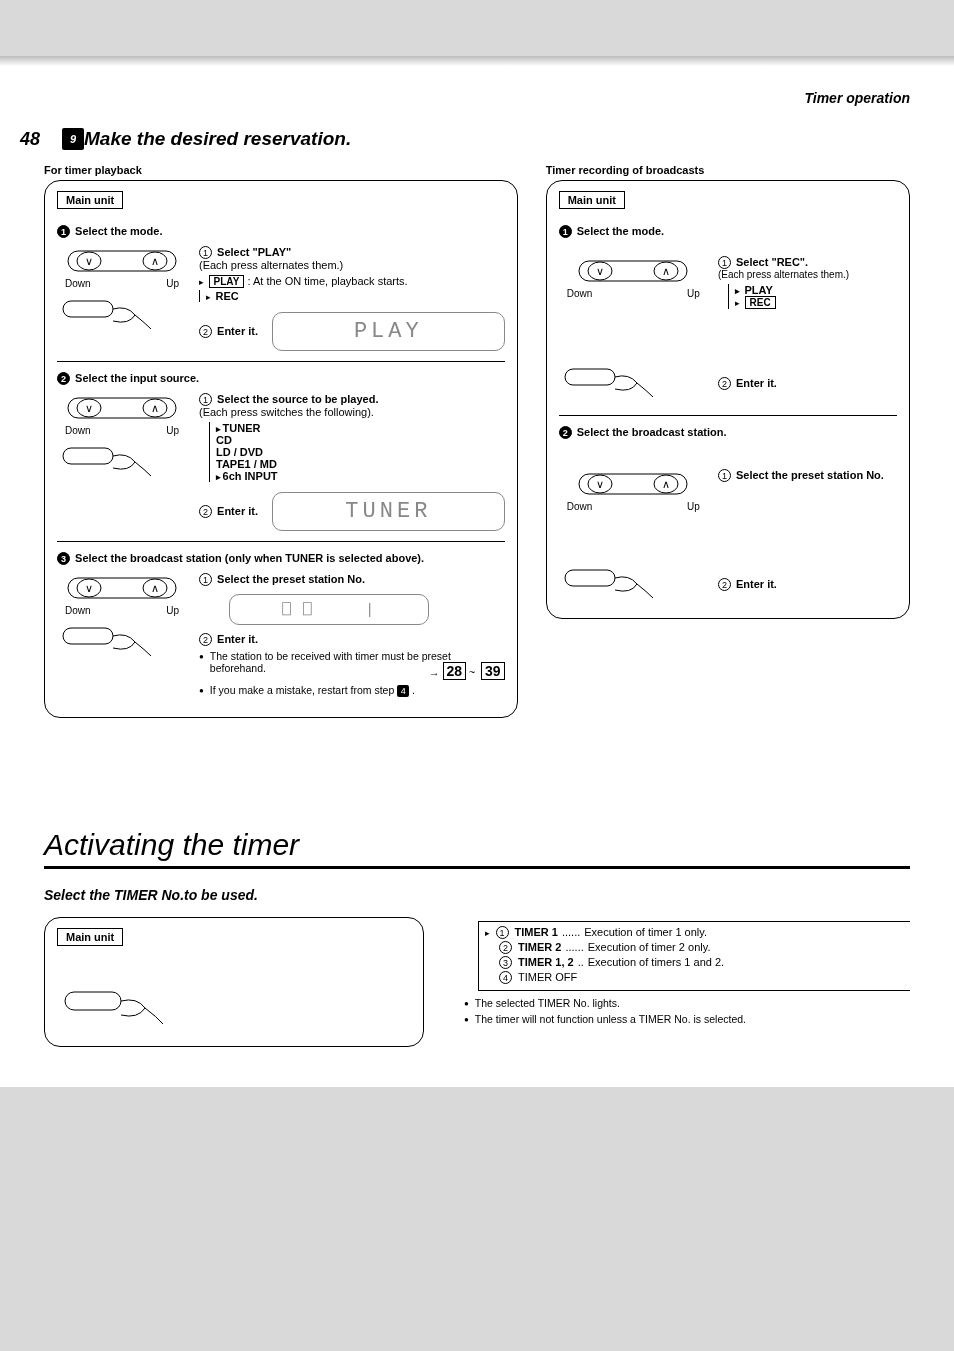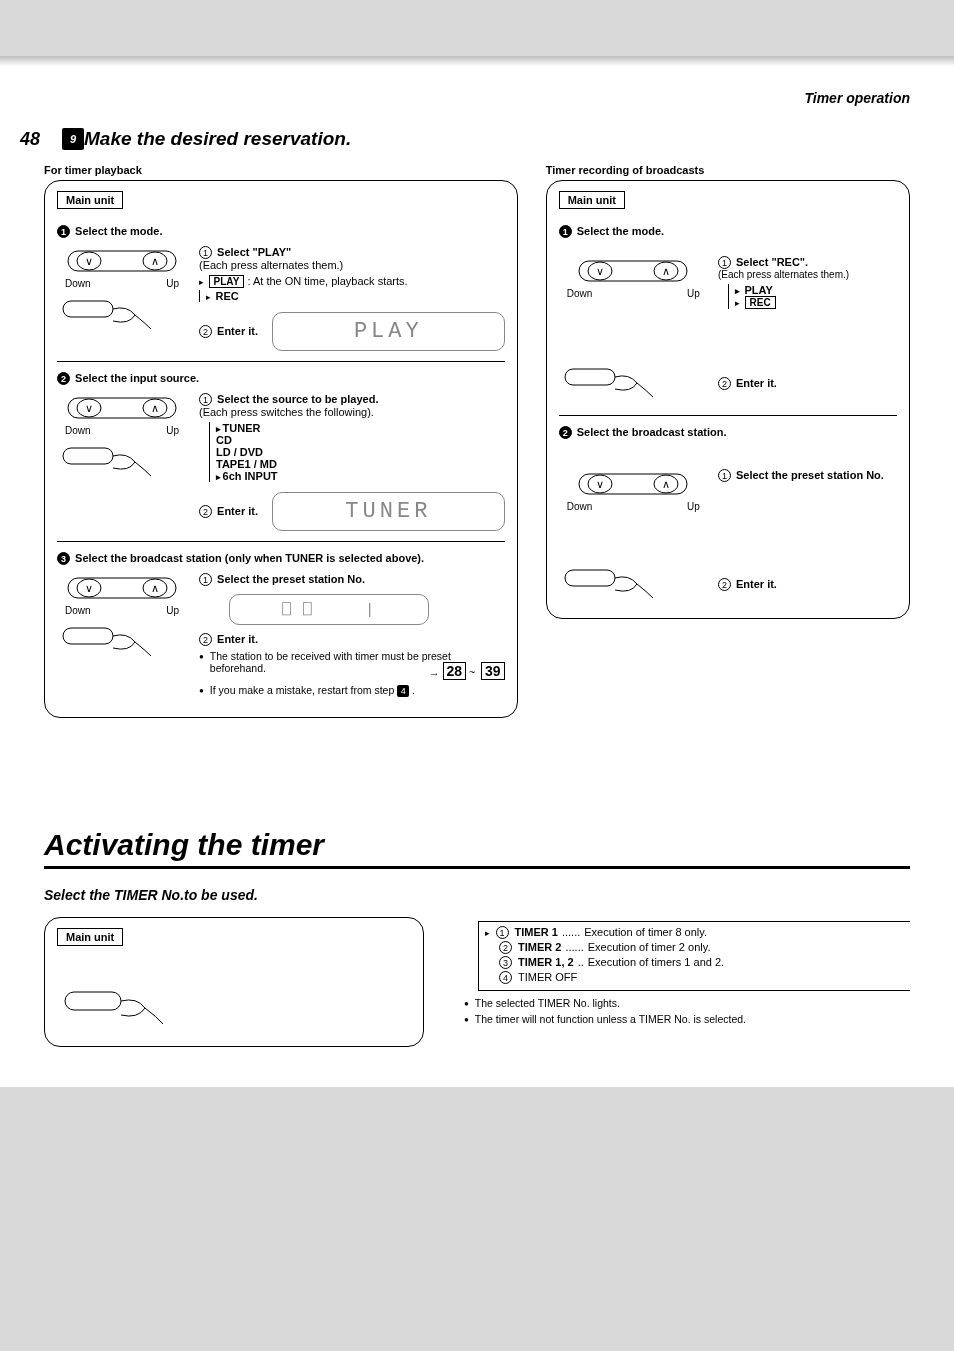--- a/index.html
+++ b/index.html
@@ -94,21 +94,21 @@
 
   .hand { margin-top:4px; }
   .hand svg { display:block; }
 
   .note-row { display:flex; align-items:flex-start; gap:6px; font-size:10.5px; margin-top:4px;}
   .bullet { font-size:8px; margin-top:2px;}
   .pg-ref { display:inline-block; border:1px solid #000; padding:0 3px; font-size:14px; margin-left:3px;font-weight:bold;}
   .step4-box { display:inline-block; background:#000; color:#fff; width:12px; height:12px; text-align:center; line-height:12px; font-size:9px; border-radius:2px;}
 
   .big-title {
-    font-style: italic; font-weight: bold; font-size: 30px;
+    font-style: italic; font-weight: normal; font-size: 30px;
     border-bottom: 3px solid #000; padding-bottom: 4px;
     margin: 110px 0 18px 0;
   }
   .sub-italic { font-style: italic; font-weight: bold; font-size: 14px; margin-bottom: 14px; }
 
   .lower-row { display:flex; gap:40px; align-items:flex-start;}
   .lower-left { width: 380px; }
   .lower-right { flex:1; font-size:11px; }
   .lower-right p { margin-bottom:6px; }
 
@@ -408,21 +408,21 @@
       </div>
         </div>
     </div>
     <div class="lower-right">
       <div class="bracket-hold">
         <div class="li-row">
             <span class="arrow-head"></span>
             <span class="circled">1</span> 
             <span class="bold">TIMER 1</span>
             <span> ...... </span>
-            <span>Execution of timer 8 only.</span>
+            <span>Execution of timer 1 only.</span>
           </div>
         <div class="li-row">
             <span style="width:10px;"></span>
             <span class="circled">2</span> 
             <span class="bold">TIMER 2</span>
             <span> ...... </span>
             <span>Execution of timer 2 only.</span>
           </div>
         <div class="li-row">
             <span style="width:10px;"></span>

